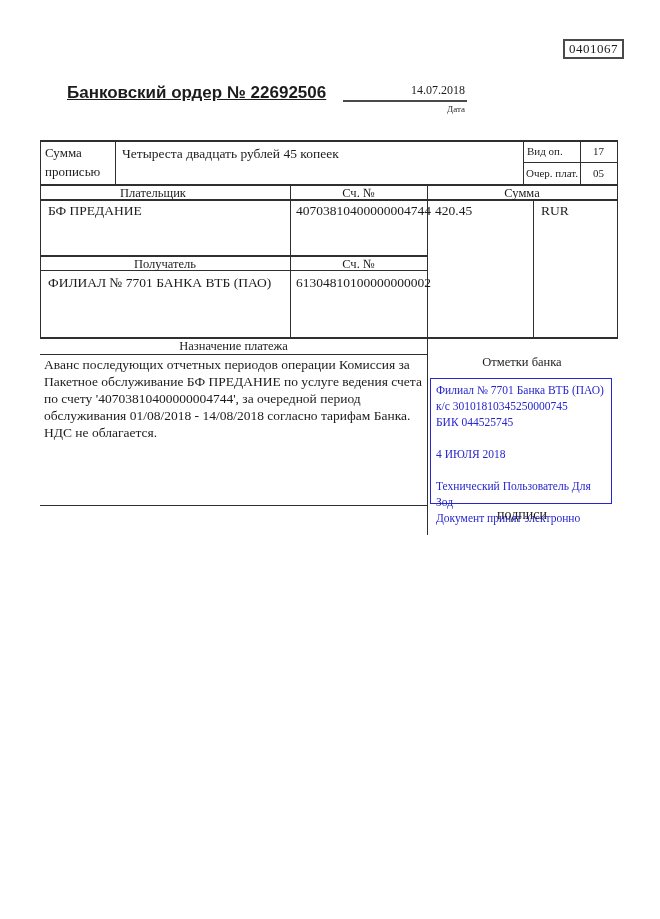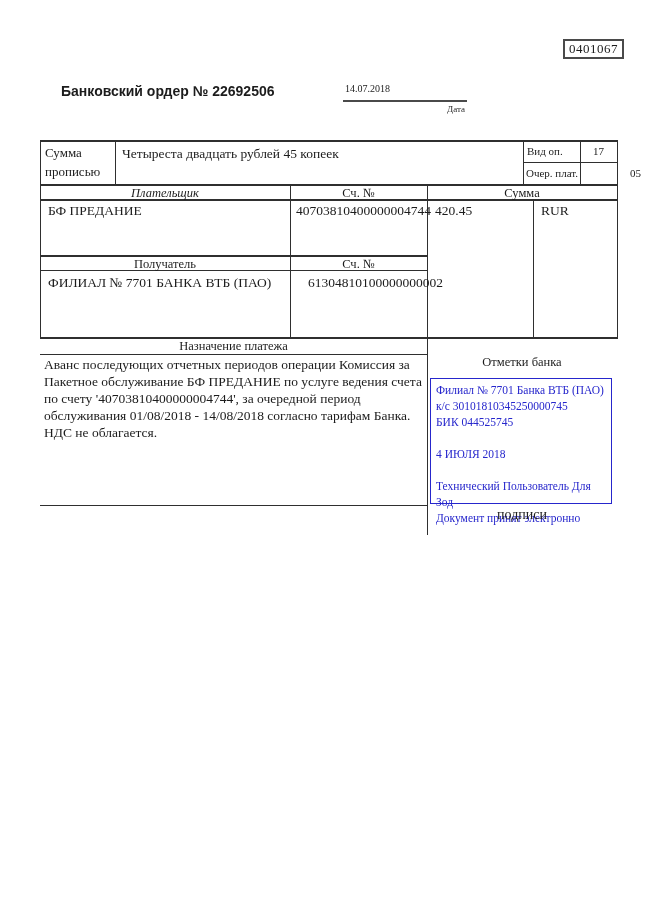--- a/index.html
+++ b/index.html
@@ -17,27 +17,27 @@
   .hline, .vline { position: absolute; background: #2f2f2f; }
 
   
   .form-code-box {
     position: absolute; left: 563px; top: 39px; width: 57px; height: 16px;
     border: 2px solid #4a4a4a;
     display: flex; align-items: center; justify-content: center;
     font-size: 13px; letter-spacing: 0.5px;
   }
   .doc-title {
-    position: absolute; left: 61px; top: 83px;
+    position: absolute; left: 67px; top: 83px;
     font-family: "Liberation Sans", sans-serif;
-    font-weight: bold; font-size: 14px; white-space: nowrap;
+    font-weight: bold; font-size: 17px; white-space: nowrap; text-decoration: underline;
   }
   .date-value {
     position: absolute; left: 345px; top: 83px; width: 120px;
-    text-align: left; font-size: 10px;
+    text-align: right; font-size: 12px;
   }
   .date-underline { position: absolute; left: 343px; top: 100px; width: 124px; height: 2px; background: #4a4a4a; }
   .date-label {
     position: absolute; left: 345px; top: 104px; width: 120px;
     text-align: right; font-size: 9px; color: #2a2a2a;
   }
 
   
   .cell { position: absolute; font-size: 13.5px; line-height: 17px; white-space: nowrap; }
   .hdr  { position: absolute; font-size: 12.5px; line-height: 13px; text-align: center; white-space: nowrap; }
@@ -97,36 +97,36 @@
   <div class="vline" style="left:617px; top:140px; width:1px; height:197px;"></div>
   <div class="vline" style="left:290px; top:184px; width:1px; height:153px;"></div>
   <div class="vline" style="left:427px; top:184px; width:1px; height:351px;"></div>
   <div class="vline" style="left:533px; top:199px; width:1px; height:138px;"></div>
 
   <div class="amount-label">Сумма прописью</div>
   <div class="cell" style="left:122px; top:145px;">Четыреста двадцать рублей 45 копеек</div>
   <div class="small-cell" style="left:527px; top:144px;">Вид оп.</div>
   <div class="small-cell" style="left:580px; top:144px; width:37px; text-align:center;">17</div>
   <div class="small-cell" style="left:526px; top:166px;">Очер. плат.</div>
-  <div class="small-cell" style="left:580px; top:166px; width:37px; text-align:center;padding-left:37px;">05</div>
+  <div class="small-cell" style="left:580px; top:166px; width:37px; text-align:center;">05</div>
 
-  <div class="hdr" style="left:40px; top:187px; width:250px;font-style:italic;">Плательщик</div>
+  <div class="hdr" style="left:28px; top:187px; width:250px;">Плательщик</div>
   <div class="hdr" style="left:290px; top:187px; width:137px;">Сч. №</div>
   <div class="hdr" style="left:427px; top:187px; width:190px;">Сумма</div>
 
   <div class="cell" style="left:48px; top:202px;">БФ ПРЕДАНИЕ</div>
   <div class="cell" style="left:296px; top:202px;">40703810400000004744</div>
   <div class="cell" style="left:435px; top:202px;">420.45</div>
   <div class="cell" style="left:541px; top:202px;">RUR</div>
 
   <div class="hdr" style="left:40px; top:258px; width:250px;">Получатель</div>
   <div class="hdr" style="left:290px; top:258px; width:137px;">Сч. №</div>
 
   <div class="cell" style="left:48px; top:274px;">ФИЛИАЛ № 7701 БАНКА ВТБ (ПАО)</div>
-  <div class="cell" style="left:308px; top:274px;">61304810100000000002</div>
+  <div class="cell" style="left:296px; top:274px;">61304810100000000002</div>
 
   <div class="hdr" style="left:40px; top:340px; width:387px;">Назначение платежа</div>
   <div class="hdr" style="left:427px; top:356px; width:190px;">Отметки банка</div>
   <div class="purpose-text">Аванс последующих отчетных периодов операции Комиссия за Пакетное обслуживание БФ ПРЕДАНИЕ по услуге ведения счета по счету '40703810400000004744', за очередной период обслуживания 01/08/2018 - 14/08/2018 согласно тарифам Банка. НДС не облагается.</div>
 
   <div class="stamp-box" style="color: rgb(38, 38, 204); border-color: rgb(38, 38, 204);">
     <div class="stamp-line">Филиал № 7701 Банка ВТБ (ПАО)</div>
     <div class="stamp-line">к/с 30101810345250000745</div>
     <div class="stamp-line">БИК 044525745</div>
     <div class="stamp-line"></div>

